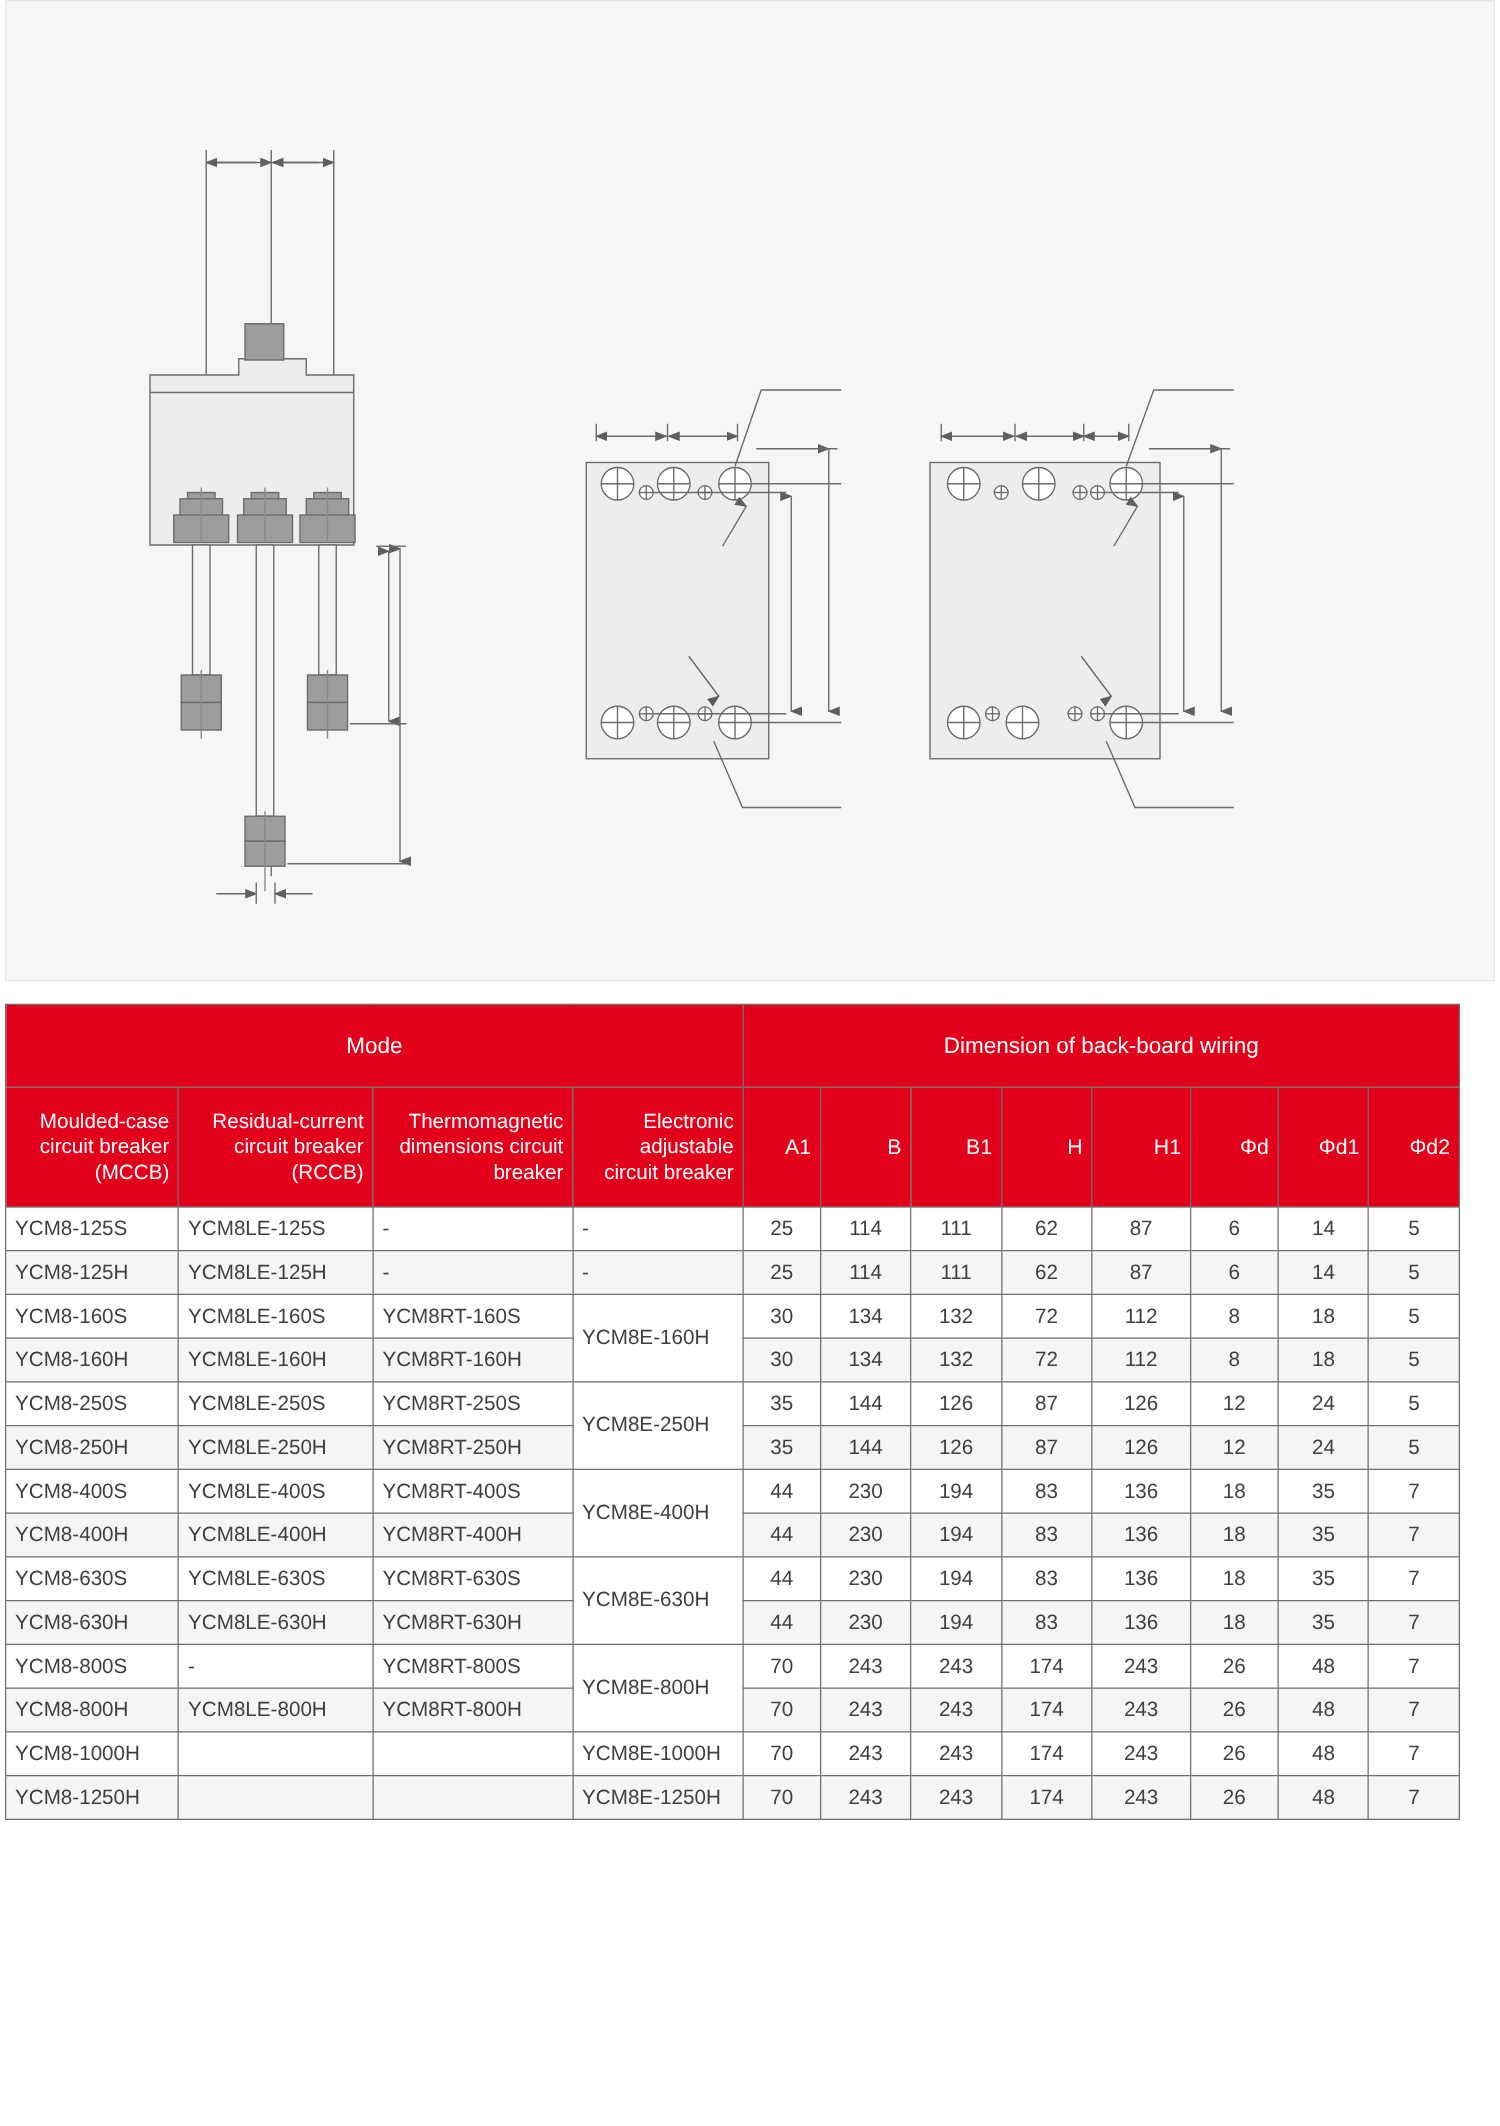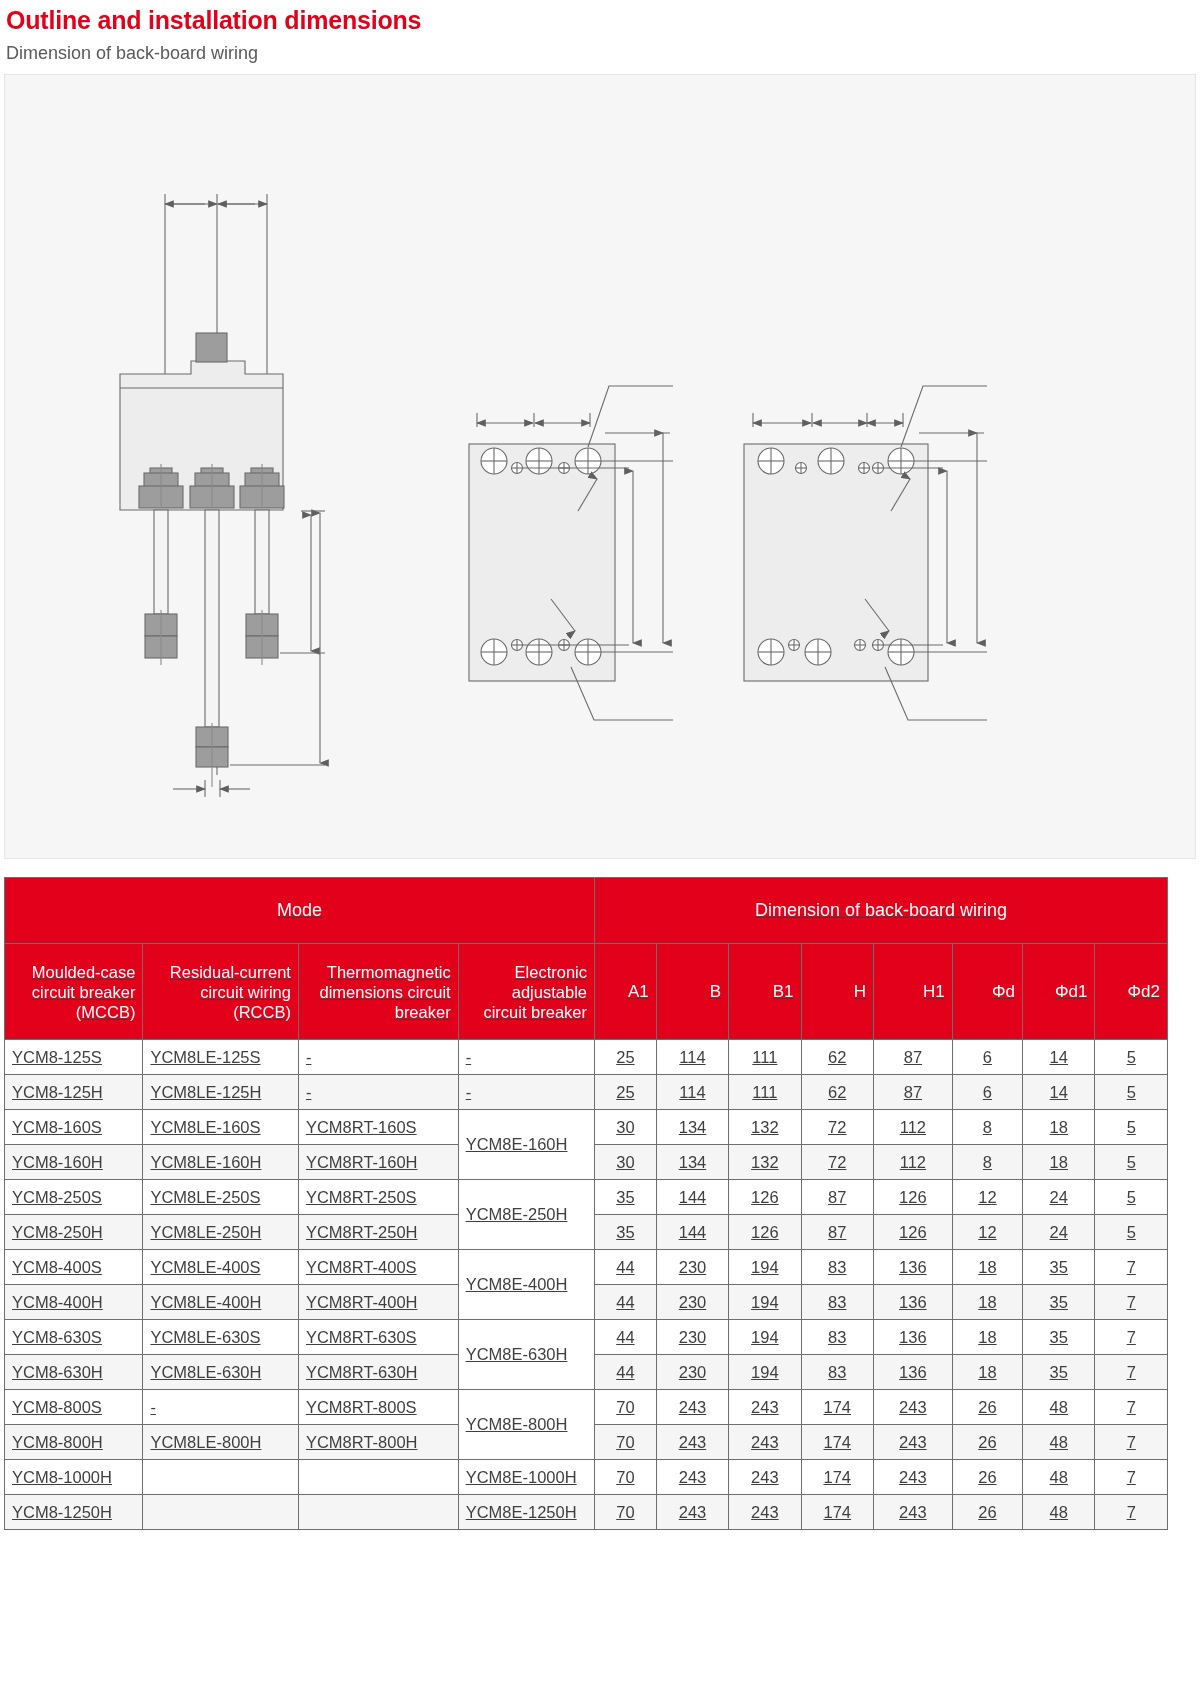--- a/index.html
+++ b/index.html
@@ -51,21 +51,20 @@
   
   .spec-table-wrap {
     margin: 18px 4px 0 4px;
   }
   table.spec {
     border-collapse: collapse;
     width: 1164px;
     table-layout: fixed;
     font-size: 16.5px;
     color: #3f3f3f;
-    text-decoration: underline;
   }
   table.spec th, table.spec td {
     border: 1px solid #6e6e6e;
     padding: 4px 7px;
     font-weight: normal;
     vertical-align: middle;
   }
   table.spec thead th {
     background: #e2001a;
     color: #ffffff;
@@ -105,24 +104,20 @@
   }
   tr.alt td { background: #f5f5f5; }
   tr.plain td { background: #ffffff; }
   td.span-cell { background: #ffffff !important; }
 </style>
 </head>
 <body>
 
 <div class="page">
 
-  <div class="header">
-    <h1 class="main-title">Outline and installation dimensions</h1>
-    <div class="sub-title">Dimension of back-board wiring</div>
-  </div>
 
   <div class="figure-panel">
     <svg width="1192" height="783" viewBox="0 0 1192 783">
       <defs>
         <marker id="arrR" markerWidth="9" markerHeight="7" refX="8" refY="3.5" orient="auto">
           <path d="M0,0 L9,3.5 L0,7 z" fill="#5f5f5f"></path>
         </marker>
         <marker id="arrL" markerWidth="9" markerHeight="7" refX="1" refY="3.5" orient="auto">
           <path d="M9,0 L0,3.5 L9,7 z" fill="#5f5f5f"></path>
         </marker>
@@ -337,21 +332,21 @@
           <col style="width:68px">
           <col style="width:68px">
       </colgroup>
       <thead>
         <tr>
           <th class="grp" colspan="4">Mode</th>
           <th class="grp" colspan="8">Dimension of back-board wiring</th>
         </tr>
         <tr>
           <th class="modecol">Moulded-case circuit breaker (MCCB)</th>
-          <th class="modecol">Residual-current circuit wiring (RCCB)</th>
+          <th class="modecol">Residual-current circuit breaker (RCCB)</th>
           <th class="modecol">Thermomagnetic dimensions circuit breaker</th>
           <th class="modecol">Electronic adjustable circuit breaker</th>
           <th class="dimcol">A1</th>
           <th class="dimcol">B</th>
           <th class="dimcol">B1</th>
           <th class="dimcol">H</th>
           <th class="dimcol">H1</th>
           <th class="dimcol">Φd</th>
           <th class="dimcol">Φd1</th>
           <th class="dimcol">Φd2</th>

